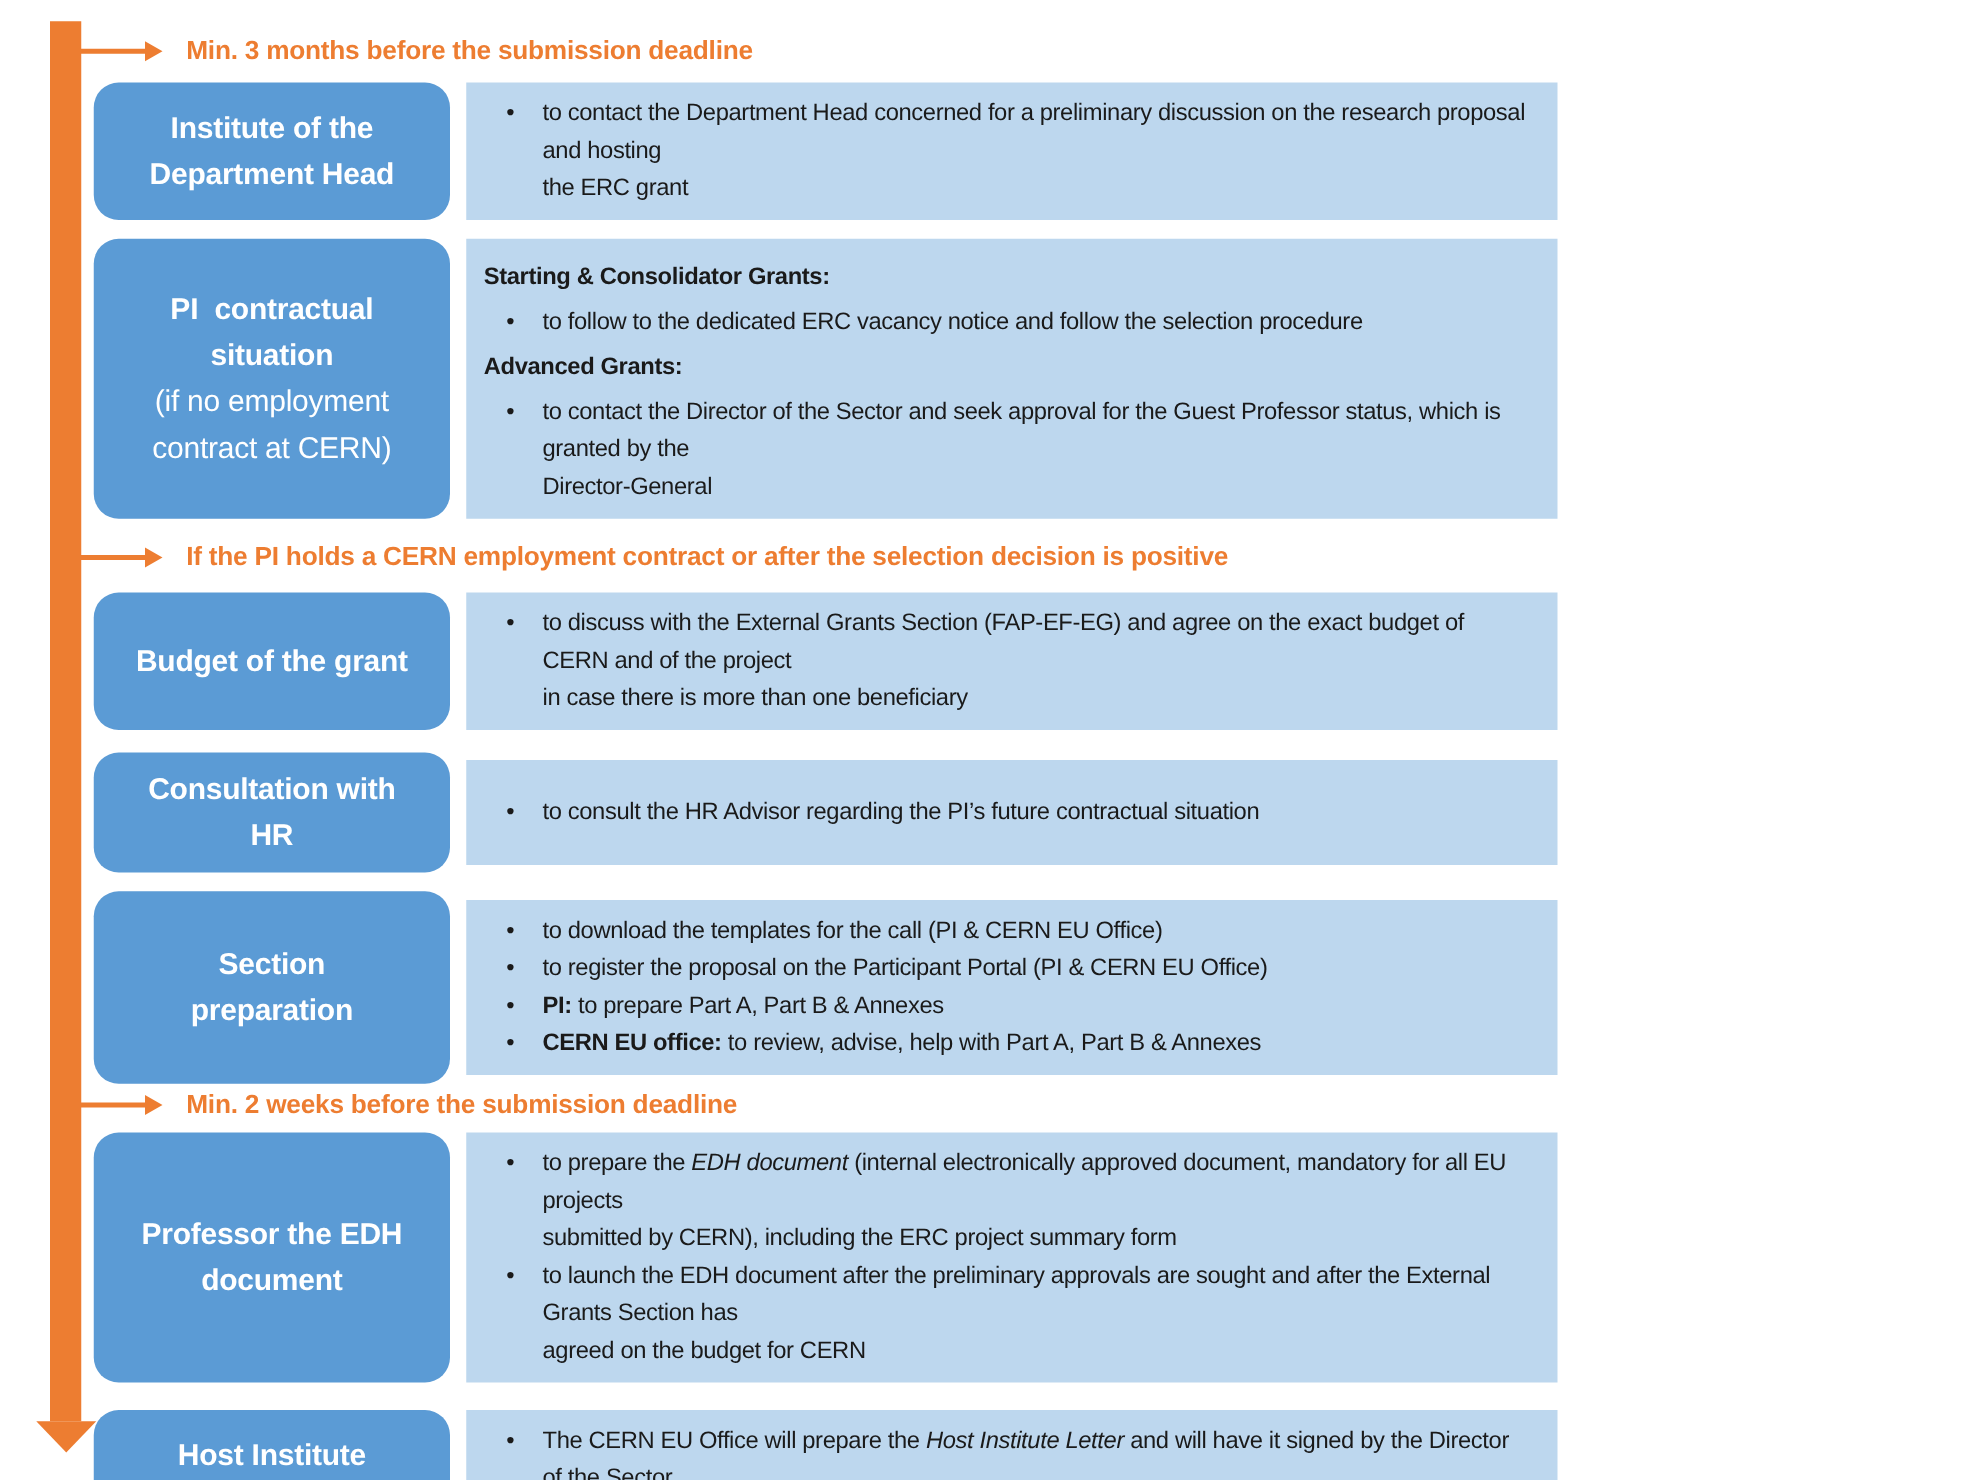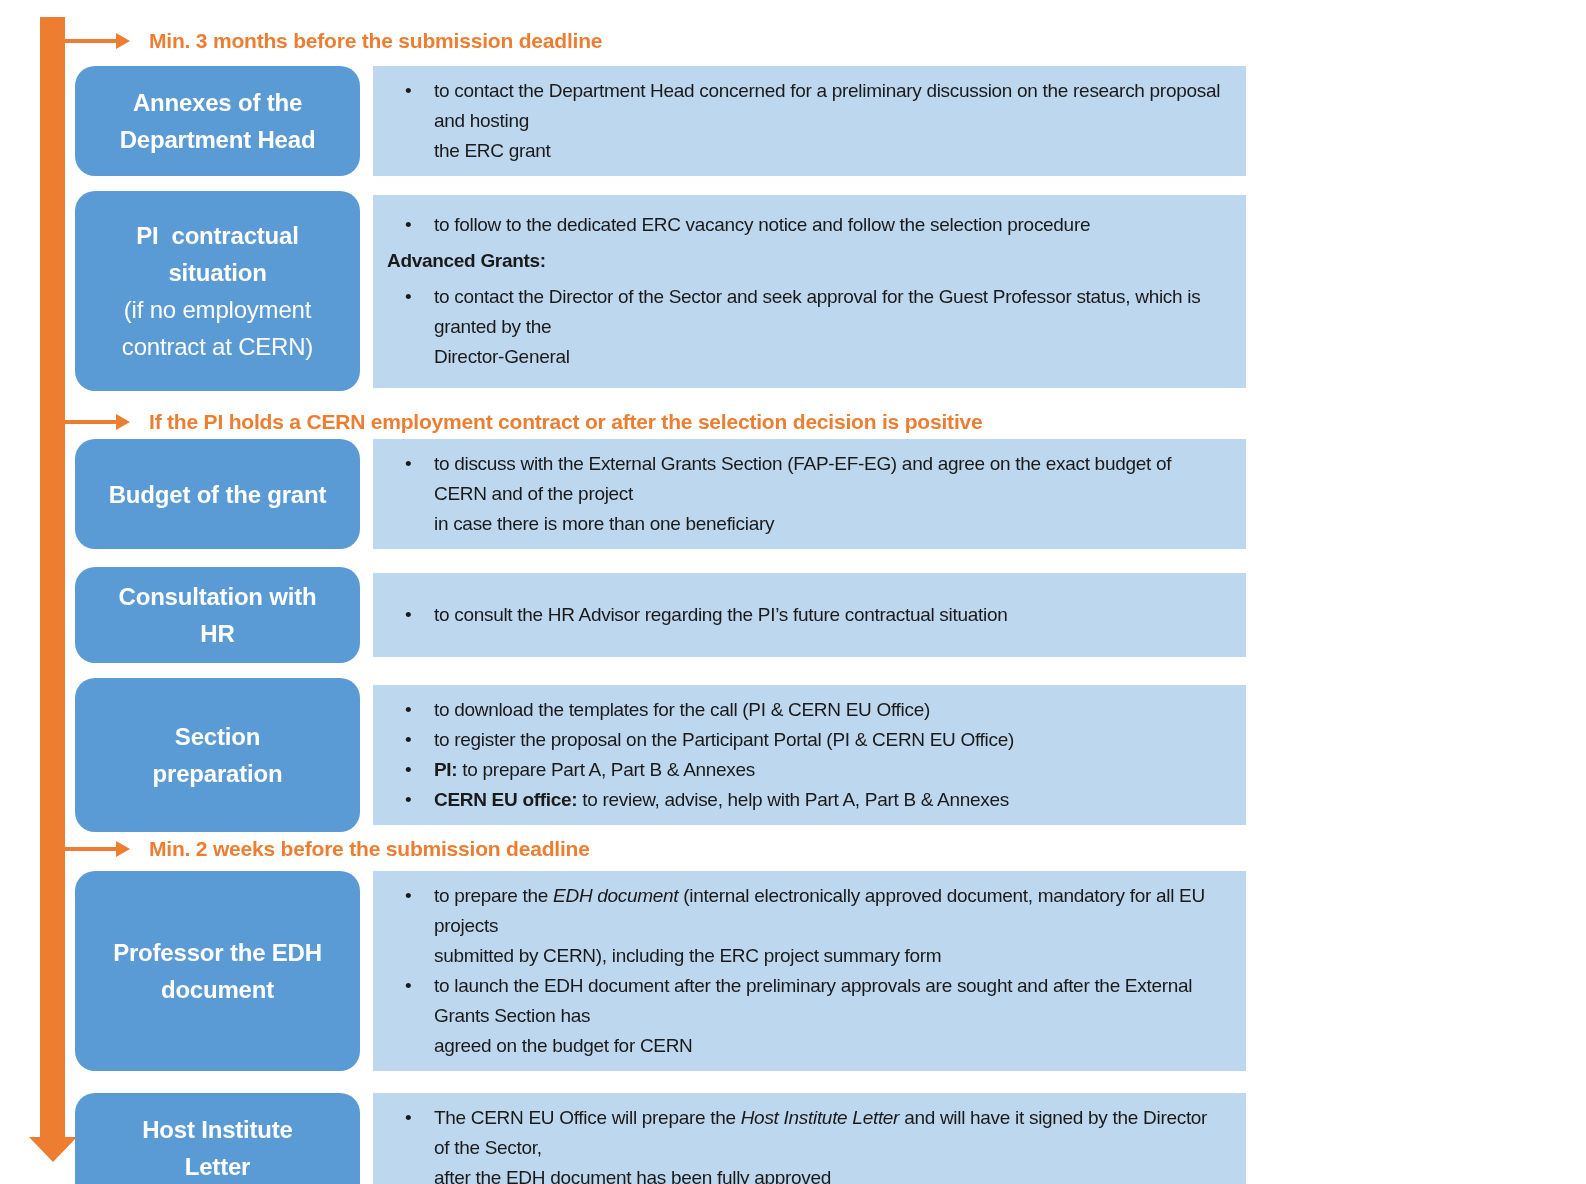--- a/index.html
+++ b/index.html
@@ -17,21 +17,21 @@
   .tl-bar{position:absolute;left:40px;top:17px;width:25px;height:1120px;background:var(--orange);}
   .tl-head{position:absolute;left:29px;top:1137px;width:0;height:0;
            border-left:24px solid transparent;border-right:24px solid transparent;
            border-top:25px solid var(--orange);}
 
   .flow{position:absolute;left:75px;right:66px;top:24px;}
 
   
   .milestone{height:34px;display:flex;align-items:center;margin-left:-11px;}
   .ms-1{margin-bottom:8px}
-  .ms-2{margin-top:14px;}
+  .ms-2{margin-top:14px;margin-bottom:11px}
   .ms-3{margin-bottom:5px}
   .m-line{width:52px;height:4px;background:var(--orange);flex:none;}
   .m-tri{width:0;height:0;border-top:8px solid transparent;border-bottom:8px solid transparent;
          border-left:14px solid var(--orange);flex:none;}
   .m-label{margin-left:19px;color:var(--orange);font-size:21px;font-weight:bold;letter-spacing:-0.2px;white-space:pre;}
 
   
   .row{display:flex;gap:13px;align-items:center;}
   .row-1{min-height:97px;margin-bottom:15px}
   .row-2{min-height:200px}
@@ -72,39 +72,40 @@
   <div class="tl-bar"></div>
   <div class="tl-head"></div>
   <div class="flow" id="flow">
       <div class="milestone ms-1">
         <div class="m-line"></div>
         <div class="m-tri"></div>
         <div class="m-label">Min. 3 months before the submission deadline</div>
       </div>
       <div class="row row-1">
         <div class="stage-box">
-          <div class="title-line">Annexes of the</div>
+          <div class="title-line">Institute of the</div>
           <div class="title-line">Department Head</div>
         </div>
         <div class="panel">
           <div class="bullet">
             <div class="bullet-dot">•</div>
             <div class="bullet-text"><span class="">to contact the Department Head concerned for a preliminary discussion on the research proposal and hosting
 the ERC grant</span></div>
           </div>
         </div>
       </div>
       <div class="row row-2">
         <div class="stage-box">
           <div class="title-line">PI  contractual</div>
           <div class="title-line">situation</div>
           <div class="title-line normal">(if no employment</div>
           <div class="title-line normal">contract at CERN)</div>
         </div>
         <div class="panel">
+          <div class="subheading"><span class="b ">Starting &amp; Consolidator Grants:</span></div>
           <div class="bullet">
             <div class="bullet-dot">•</div>
             <div class="bullet-text"><span class="">to follow to the dedicated ERC vacancy notice and follow the selection procedure</span></div>
           </div>
           <div class="subheading"><span class="b ">Advanced Grants:</span></div>
           <div class="bullet">
             <div class="bullet-dot">•</div>
             <div class="bullet-text"><span class="">to contact the Director of the Sector and seek approval for the Guest Professor status, which is granted by the
 Director-General</span></div>
           </div>

